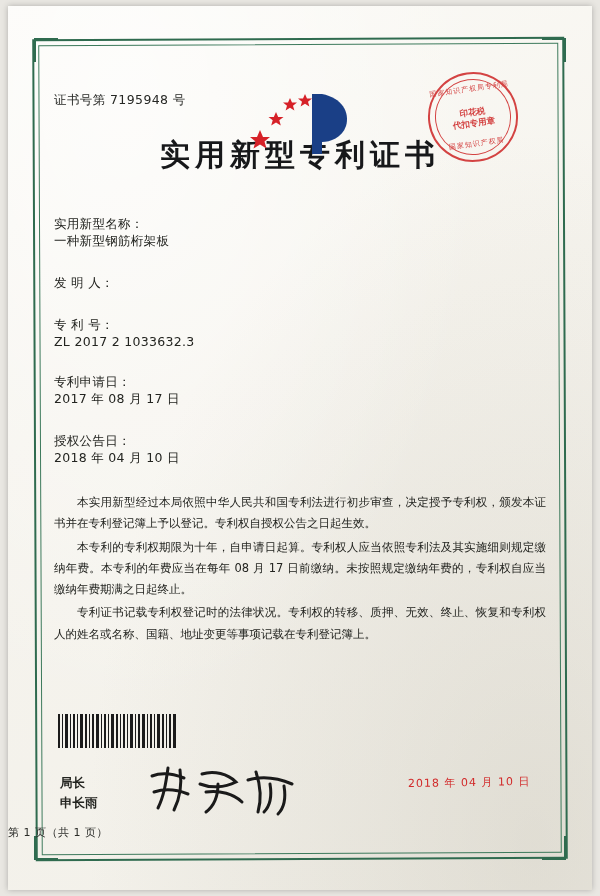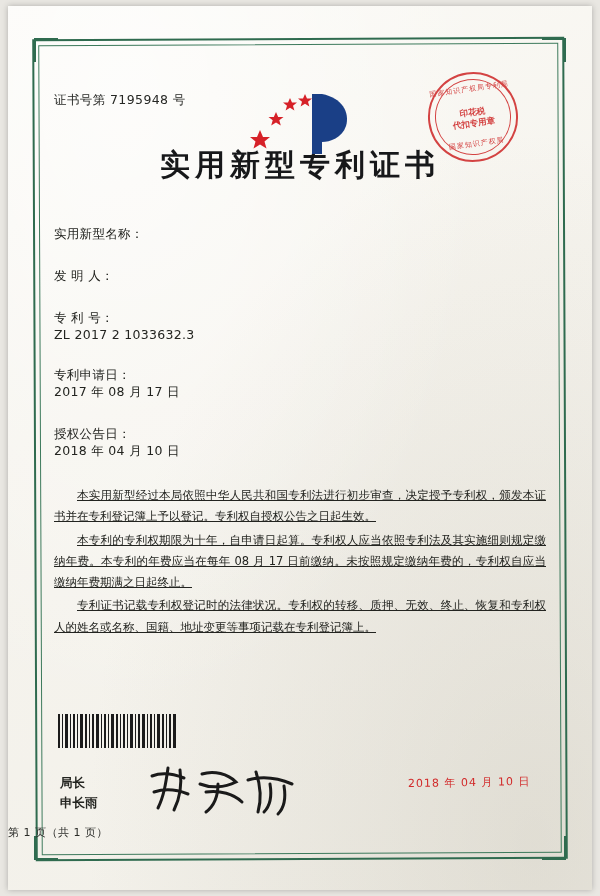--- a/index.html
+++ b/index.html
@@ -126,21 +126,21 @@
     left: 0; right: 0;
     top: 33px;
     text-align: center;
     font-size: 8.5px;
     line-height: 1.25;
     font-weight: bold;
   }
 
   
   #doc-title {
-    margin-top: 36px;
+    margin-top: 26px;
     text-align: center;
     font-family: "DejaVu Serif", "Liberation Serif", serif;
     font-weight: bold;
     font-size: 30px;
     letter-spacing: 5px;
     color: #17181a;
   }
 
   
   #fields {
@@ -164,21 +164,20 @@
     letter-spacing: 0.3px;
   }
 
   
   #paragraphs {
     margin-top: 22px;
     font-size: 11.5px;
     line-height: 1.85;
     color: #232420;
     text-align: justify;
-    text-decoration: underline;
   }
   #paragraphs p {
     margin: 0 0 2px 0;
     text-indent: 23px;
   }
 
   
   #barcode {
     position: absolute;
     left: 50px;
@@ -335,20 +334,21 @@
       <div class="seal-arc-bottom">国家知识产权局</div>
     </div>
 
     <div id="cert-number">证书号第 7195948 号</div>
 
     <div id="doc-title">实用新型专利证书</div>
 
     <div id="fields">
       <div class="field-row">
         <span class="field-label">实用新型名称：</span>
+        <span class="field-value">一种新型钢筋桁架板</span>
       </div>
       <div class="field-row">
         <span class="field-label">发 明 人：</span>
       </div>
       <div class="field-row">
         <span class="field-label">专 利 号：</span>
         <span class="field-value">ZL 2017 2 1033632.3</span>
       </div>
       <div class="field-row">
         <span class="field-label">专利申请日：</span>

